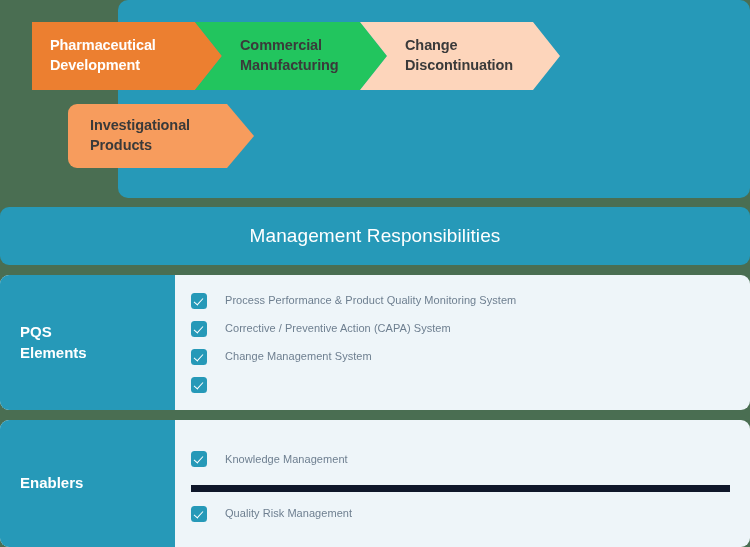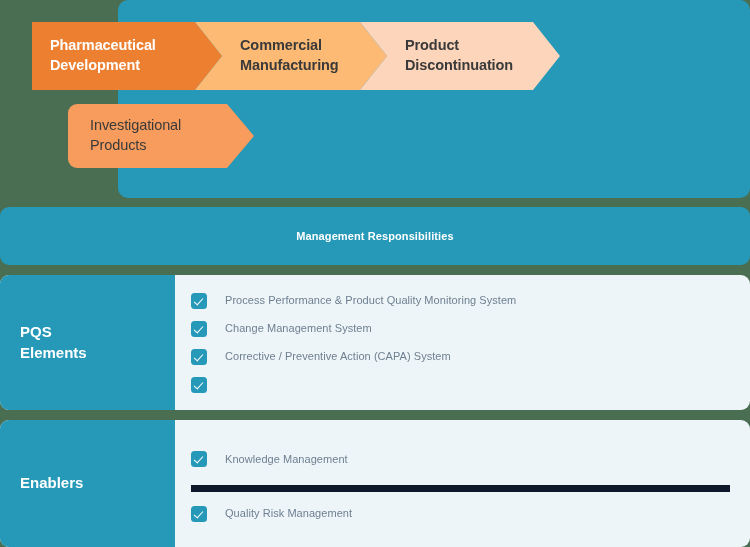--- a/index.html
+++ b/index.html
@@ -67,21 +67,21 @@
     width: 175px;
     margin-left: -27px;
     background: #f79c5d;
     clip-path: polygon(0 0, 148px 0, 175px 50%, 148px 100%, 0 100%, 27px 50%);
     padding-left: 45px;
   }
   
   .chev-3 {
     width: 192px;
     margin-left: -27px;
-    background: #fdba74;
+    background: #22c55e;
     clip-path: polygon(0 0, 165px 0, 192px 50%, 165px 100%, 0 100%, 27px 50%);
     padding-left: 45px;
   }
   
   .chev-4 {
     width: 200px;
     margin-left: -27px;
     background: #fdd5bb;
     clip-path: polygon(0 0, 173px 0, 200px 50%, 173px 100%, 0 100%, 27px 50%);
     padding-left: 45px;
@@ -101,21 +101,21 @@
     border-top-left-radius: 9px;
     border-bottom-left-radius: 9px;
     clip-path: polygon(0 0, 159px 0, 186px 50%, 159px 100%, 0 100%);
     display: flex;
     align-items: center;
     padding-left: 22px;
     box-sizing: border-box;
   }
   #investigational-tag .chev-label {
     font-size: 14.5px;
-    font-weight: normal;
+    font-weight: bold;
     color: #3a3a3a;
     line-height: 1.35;
     white-space: pre-line;
     letter-spacing: -0.1px;
   }
 
   
   #mgmt-bar {
     position: absolute;
     left: 0;
@@ -123,22 +123,22 @@
     width: 750px;
     height: 58px;
     background: #2699b8;
     border-radius: 9px;
     display: flex;
     align-items: center;
     justify-content: center;
   }
   #mgmt-bar .bar-title {
     color: #ffffff;
-    font-size: 11px;
-    font-weight: bold;
+    font-size: 19px;
+    font-weight: normal;
     letter-spacing: 0.1px;
   }
 
   
   .section-panel {
     position: absolute;
     left: 0;
     width: 750px;
     background: #eef5f9;
     border-radius: 9px;
@@ -222,21 +222,21 @@
 <div id="chevron-row">
   <div class="chevron chev-1">
     <span class="chev-label">Pharmaceutical
 Development</span>
   </div>
   <div class="chevron chev-3">
     <span class="chev-label">Commercial
 Manufacturing</span>
   </div>
   <div class="chevron chev-4">
-    <span class="chev-label">Product
+    <span class="chev-label">Change
 Discontinuation</span>
   </div>
 </div>
 
 <div id="investigational-tag">
   <span class="chev-label">Investigational
 Products</span>
 </div>
 
 <div id="mgmt-bar">
@@ -248,25 +248,25 @@
     <span class="side-label">PQS
 Elements</span>
   </div>
   <div class="section-body">
     <div class="check-row">
       <span class="checkbox"></span>
       <span class="check-label">Process Performance &amp; Product Quality Monitoring System</span>
     </div>
     <div class="check-row">
       <span class="checkbox"></span>
+      <span class="check-label">Corrective / Preventive Action (CAPA) System</span>
+    </div>
+    <div class="check-row">
+      <span class="checkbox"></span>
       <span class="check-label">Change Management System</span>
-    </div>
-    <div class="check-row">
-      <span class="checkbox"></span>
-      <span class="check-label">Corrective / Preventive Action (CAPA) System</span>
     </div>
     <div class="check-row">
       <span class="checkbox"></span>
     </div>
   </div>
 </div>
 
 <div class="section-panel" id="enablers-panel">
   <div class="section-side">
     <span class="side-label">Enablers</span>

